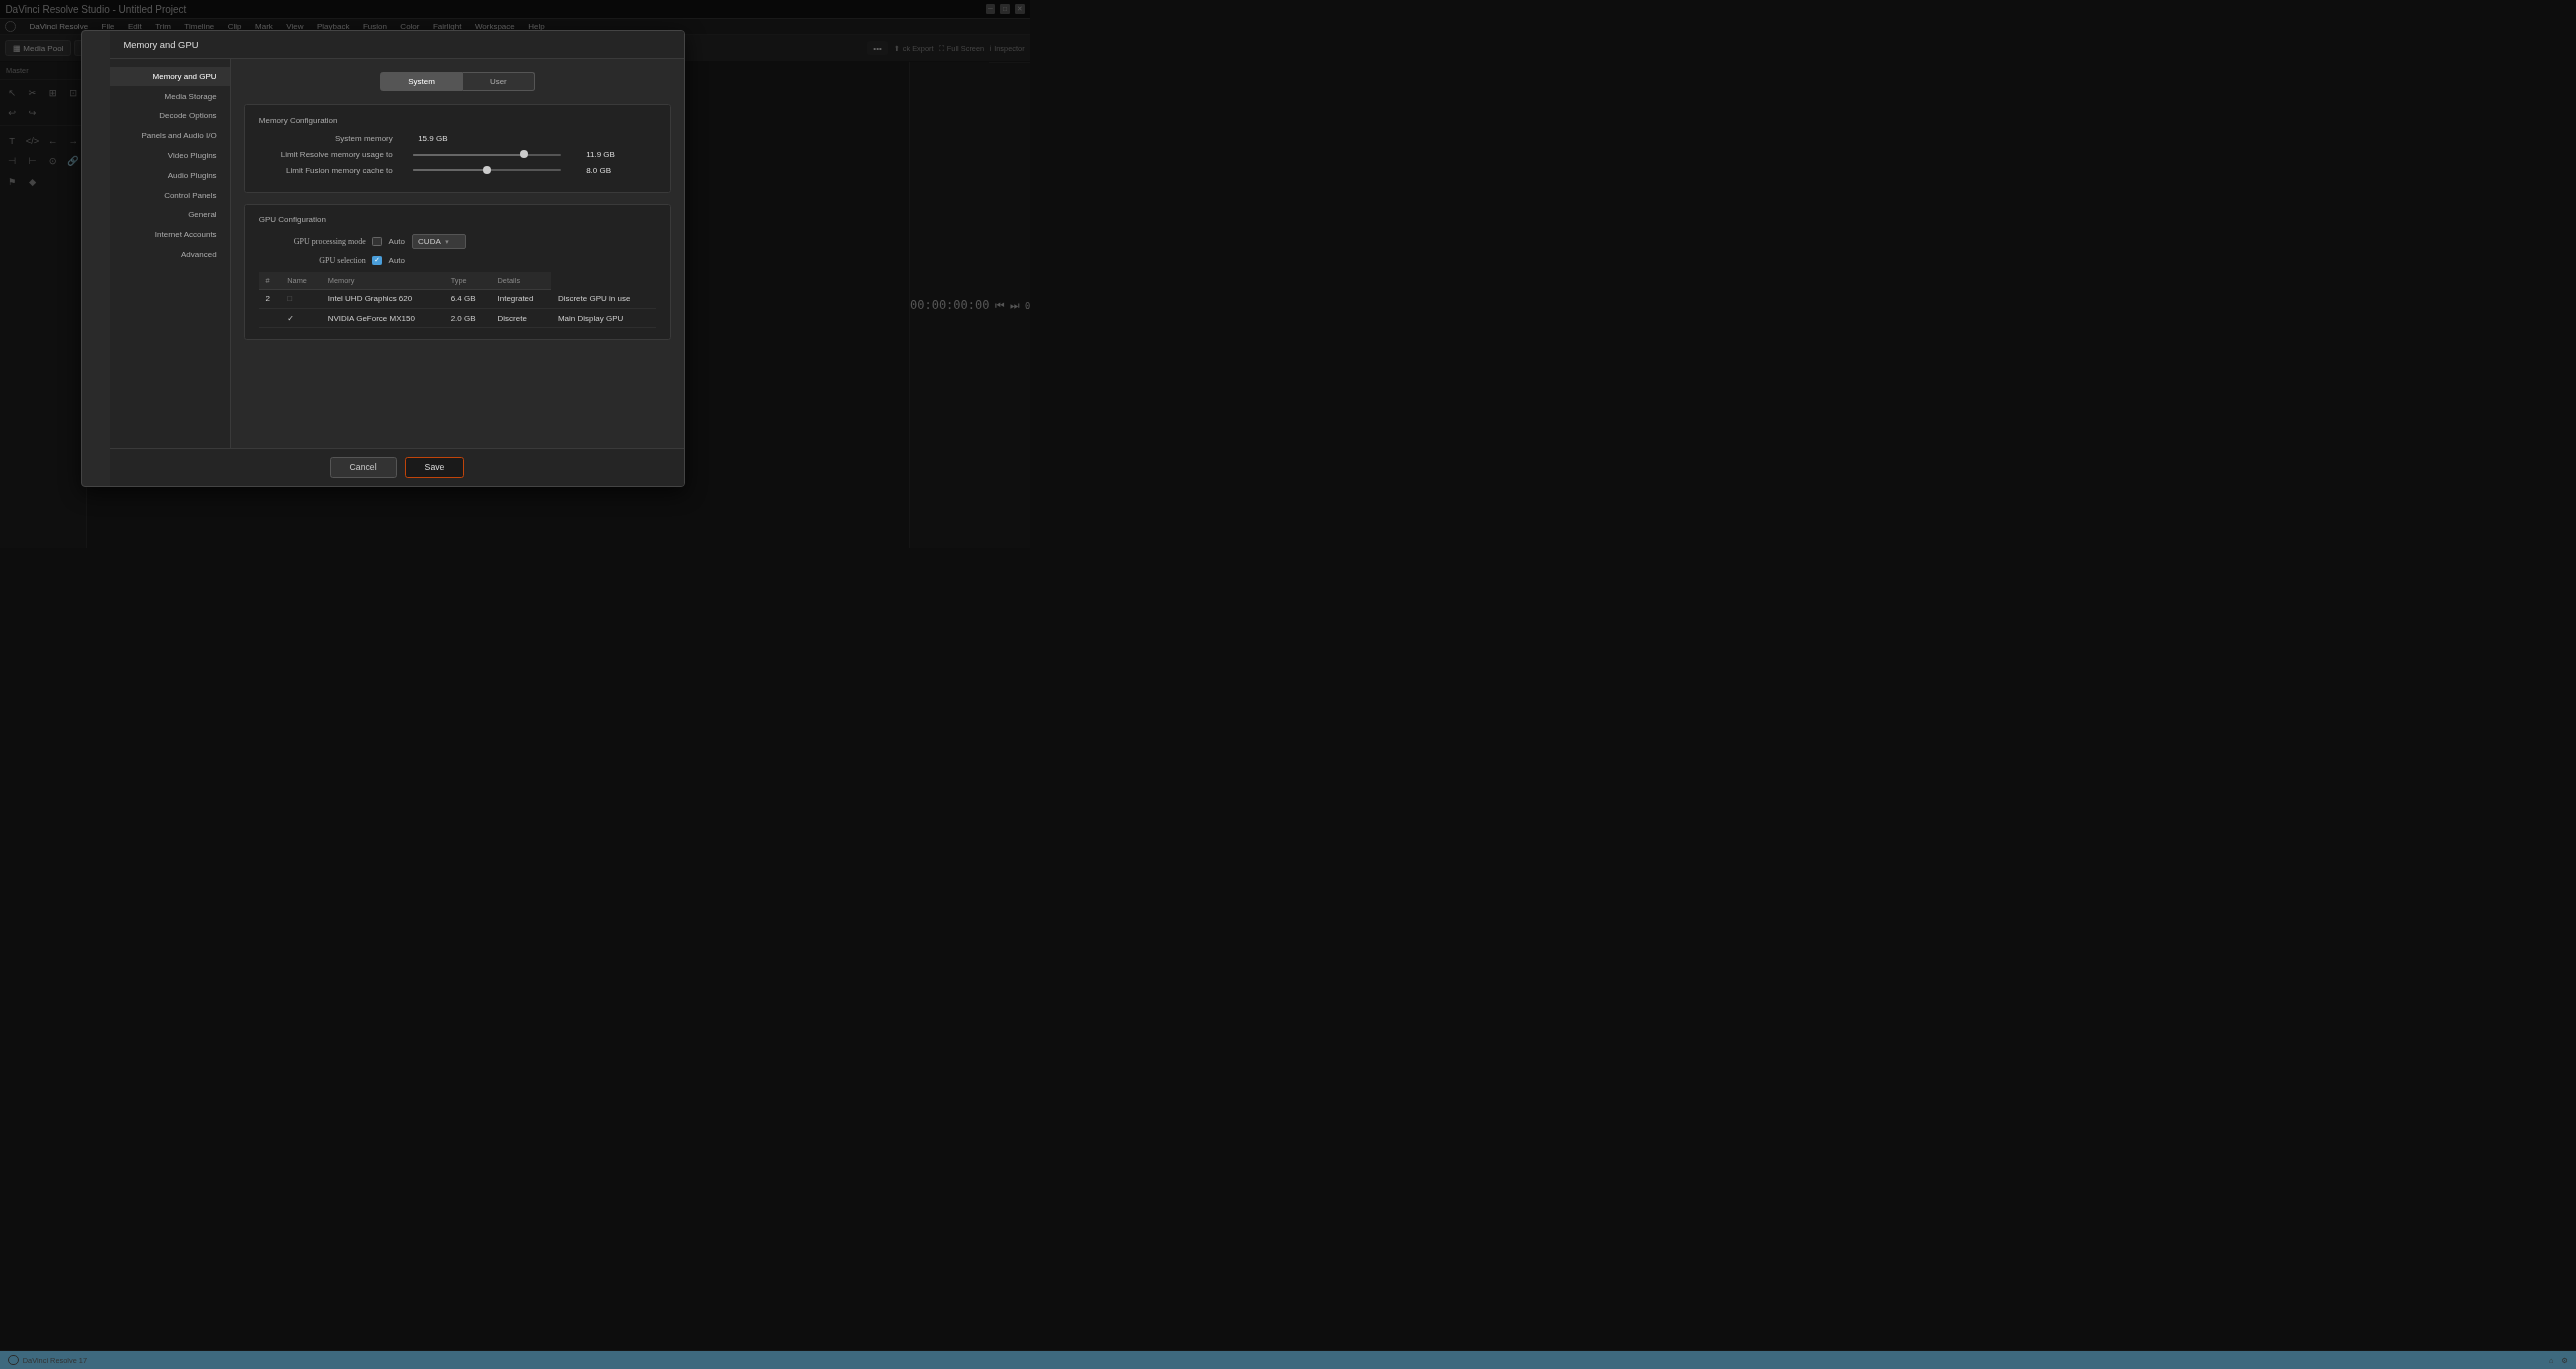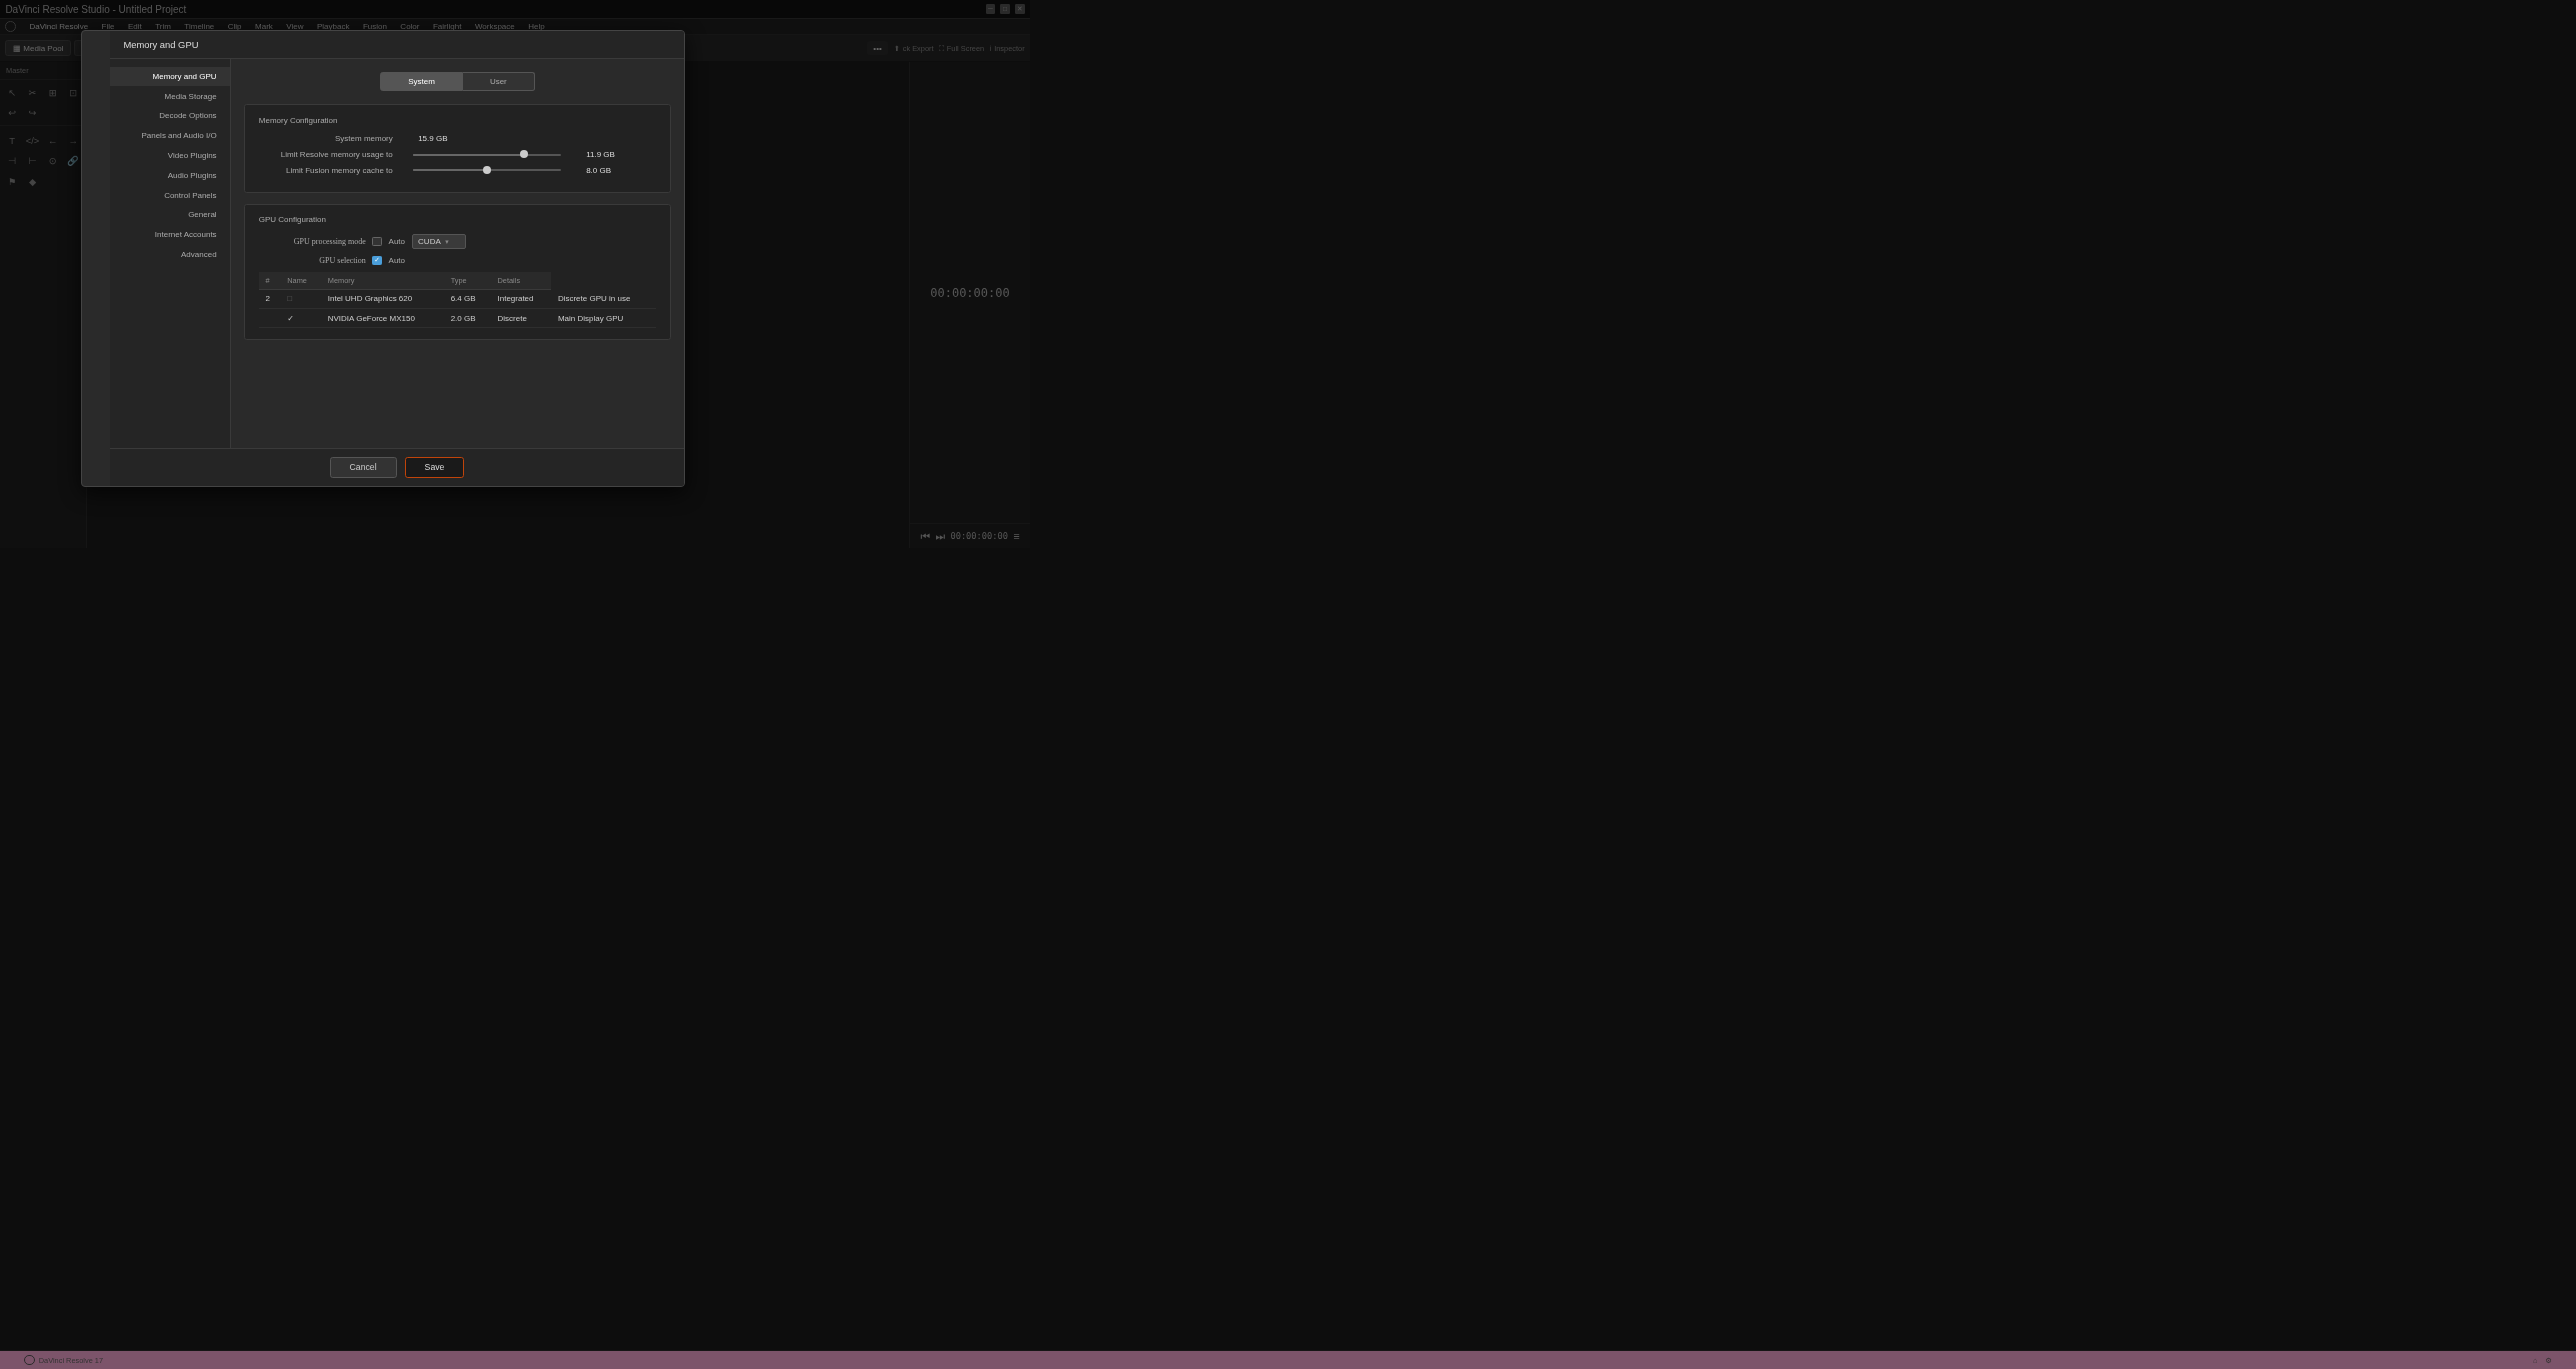--- a/index.html
+++ b/index.html
@@ -170,21 +170,21 @@
       justify-content: center;
       position: relative;
     }
 
     
     .right-panel {
       width: 121px;
       background: #1e1e1e;
       border-left: 0.7px solid #2a2a2a;
       display: flex;
-      flex-direction: column;
+      flex-direction: row;
     }
     .right-panel-top {
       flex: 1;
       display: flex;
       align-items: center;
       justify-content: center;
     }
     .timecode-display {
       font-size: 12px;
       color: #aaa;
@@ -683,21 +683,21 @@
       </div>
     </div>
 
     <div class="modal-footer">
       <button class="btn-cancel">Cancel</button>
       <button class="btn-save">Save</button>
     </div>
   </div>
 </div>
 
-<div class="status-bar" style="position:fixed;bottom:0;left:0;right:0;height:19px;background:#f9a8d4;border-top:0.7px solid #2a2a2a;display:flex;align-items:center;padding:0 24px;gap:0;z-index:50;">
+<div class="status-bar" style="position:fixed;bottom:0;left:0;right:0;height:19px;background:#7dd3fc;border-top:0.7px solid #2a2a2a;display:flex;align-items:center;padding:0 8px;gap:0;z-index:50;">
   <div class="status-logo">
     <div style="width:10.7px;height:10.7px;border-radius:50%;border:1.3px solid #555;"></div>
     <span class="status-item">DaVinci Resolve 17</span>
   </div>
   <div style="margin-left:auto;display:flex;gap:8px;">
     <span class="status-item">⌂</span>
     <span class="status-item">⚙</span>
   </div>
 </div>
 

